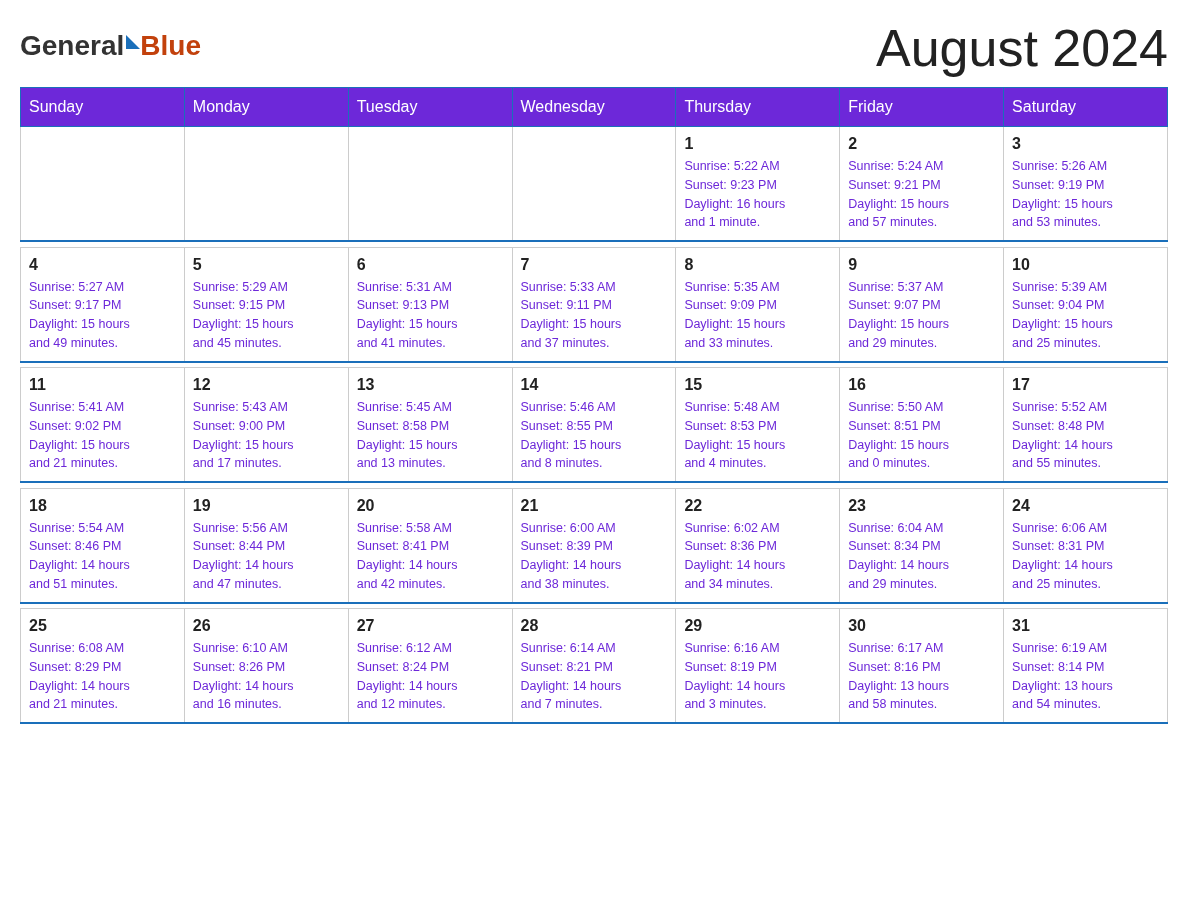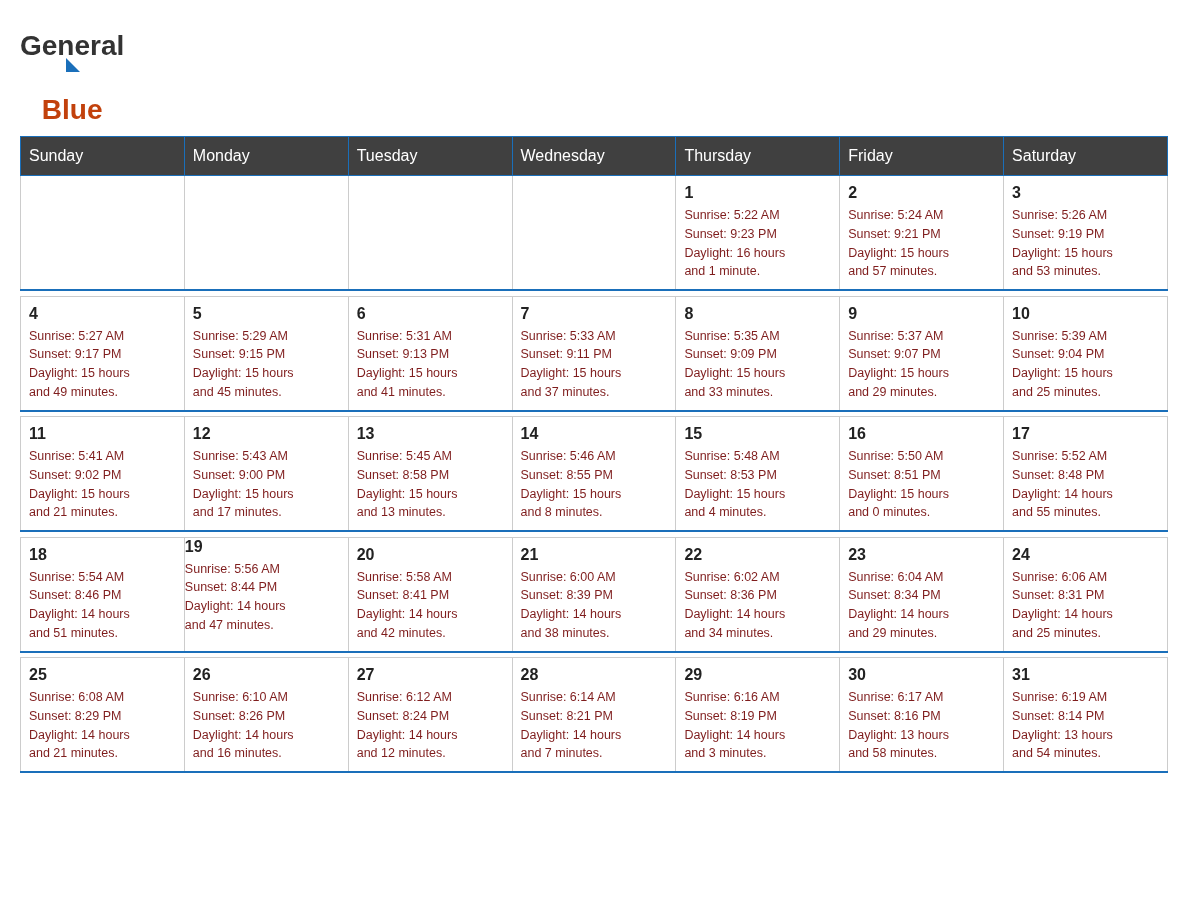--- a/index.html
+++ b/index.html
@@ -13,21 +13,20 @@
     .header-area {
       display: flex;
       justify-content: space-between;
       align-items: flex-start;
       margin-bottom: 10px;
     }
     .logo {
       display: flex;
       align-items: center;
       padding-top: 10px;
-      flex-direction: column;
     }
     .logo-text-general {
       font-size: 28px;
       font-weight: bold;
       color: #333;
     }
     .logo-text-blue {
       font-size: 28px;
       font-weight: bold;
       color: #c2410c;
@@ -57,21 +56,21 @@
       font-size: 22px;
       color: #333;
       margin-top: 4px;
     }
     .calendar {
       width: 100%;
       border-collapse: collapse;
       margin-top: 8px;
     }
     .calendar th {
-      background-color: #404040;
+      background-color: #6d28d9;
       color: #fff;
       padding: 10px 8px;
       font-size: 16px;
       font-weight: normal;
       text-align: left;
       border: 1px solid #1a6fba;
     }
     .calendar td {
       vertical-align: top;
       padding: 8px;
@@ -83,21 +82,21 @@
     .day-num {
       font-size: 16px;
       font-weight: bold;
       color: #222;
       display: block;
       margin-bottom: 4px;
     }
     .day-info {
       font-size: 12.5px;
       line-height: 1.5;
-      color: #7f1d1d;
+      color: #6d28d9;
     }
     .week-row td {
       height: 100px;
     }
     tr.week-row:nth-child(odd) td {
       background: #fff;
     }
     .calendar tr.week-row {
       border-bottom: 2px solid #1a6fba;
     }
@@ -106,20 +105,21 @@
 <body>
 
 <div class="header-area">
   <div class="logo">
     <span class="logo-text-general">General</span>
       <span class="logo-triangle"></span>
       <br>
     <span class="logo-text-blue">Blue</span>
   </div>
   <div class="title-area">
+    <div class="month-title">August 2024</div>
   </div>
 </div>
 
 <table class="calendar">
   <thead>
     <tr>
     <th>Sunday</th>
         <th>Monday</th>
         <th>Tuesday</th>
         <th>Wednesday</th>
@@ -214,21 +214,21 @@
         </td>
       </tr>
       <tr>
         <td colspan="7" style="height: 6px; padding: 0px; border-left: none; border-right: none; border-top: 2px solid rgb(26, 111, 186); border-bottom: 1px solid rgb(204, 204, 204);"></td>
       </tr>
       <tr class="week-row">
         <td style="vertical-align: top; padding: 8px; min-height: 100px;">
           <span class="day-num">18</span>
           <div class="day-info">Sunrise: 5:54 AM<br>Sunset: 8:46 PM<br>Daylight: 14 hours<br>and 51 minutes.</div>
         </td>
-        <td style="vertical-align: top; padding: 0; min-height: 100px; margin-top: 8px;">
+        <td style="vertical-align: top; padding: 8px; min-height: 100px; margin-top: 8px;">
           <span class="day-num">19</span>
           <div class="day-info">Sunrise: 5:56 AM<br>Sunset: 8:44 PM<br>Daylight: 14 hours<br>and 47 minutes.</div>
         </td>
         <td style="vertical-align: top; padding: 8px; min-height: 100px;">
           <span class="day-num">20</span>
           <div class="day-info">Sunrise: 5:58 AM<br>Sunset: 8:41 PM<br>Daylight: 14 hours<br>and 42 minutes.</div>
         </td>
         <td style="vertical-align: top; padding: 8px; min-height: 100px;">
           <span class="day-num">21</span>
           <div class="day-info">Sunrise: 6:00 AM<br>Sunset: 8:39 PM<br>Daylight: 14 hours<br>and 38 minutes.</div>

